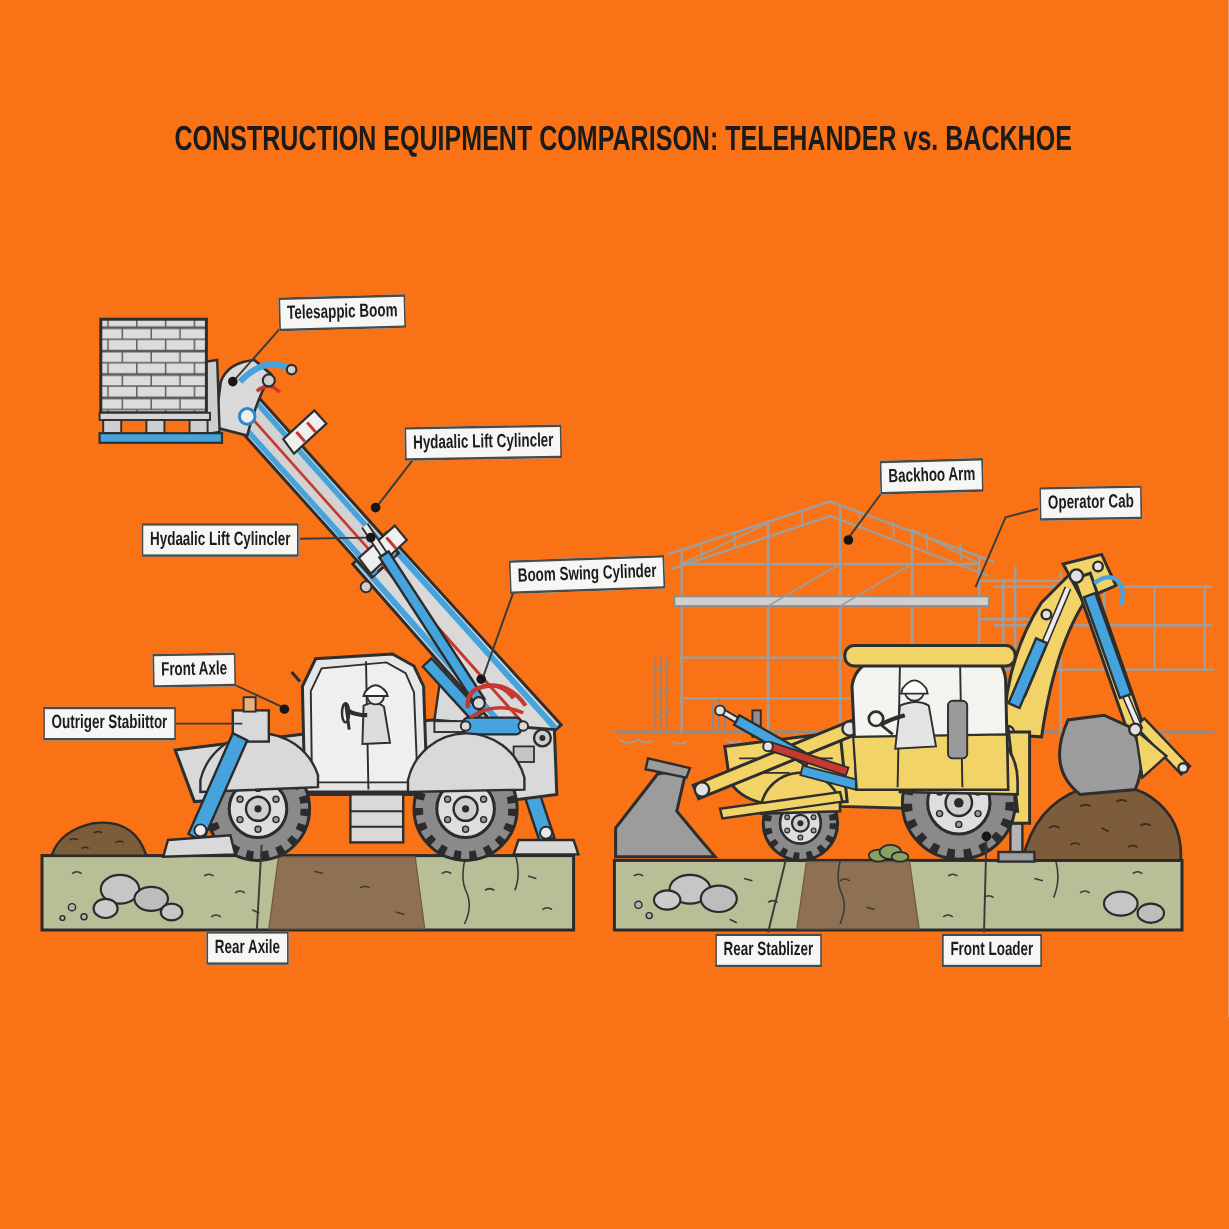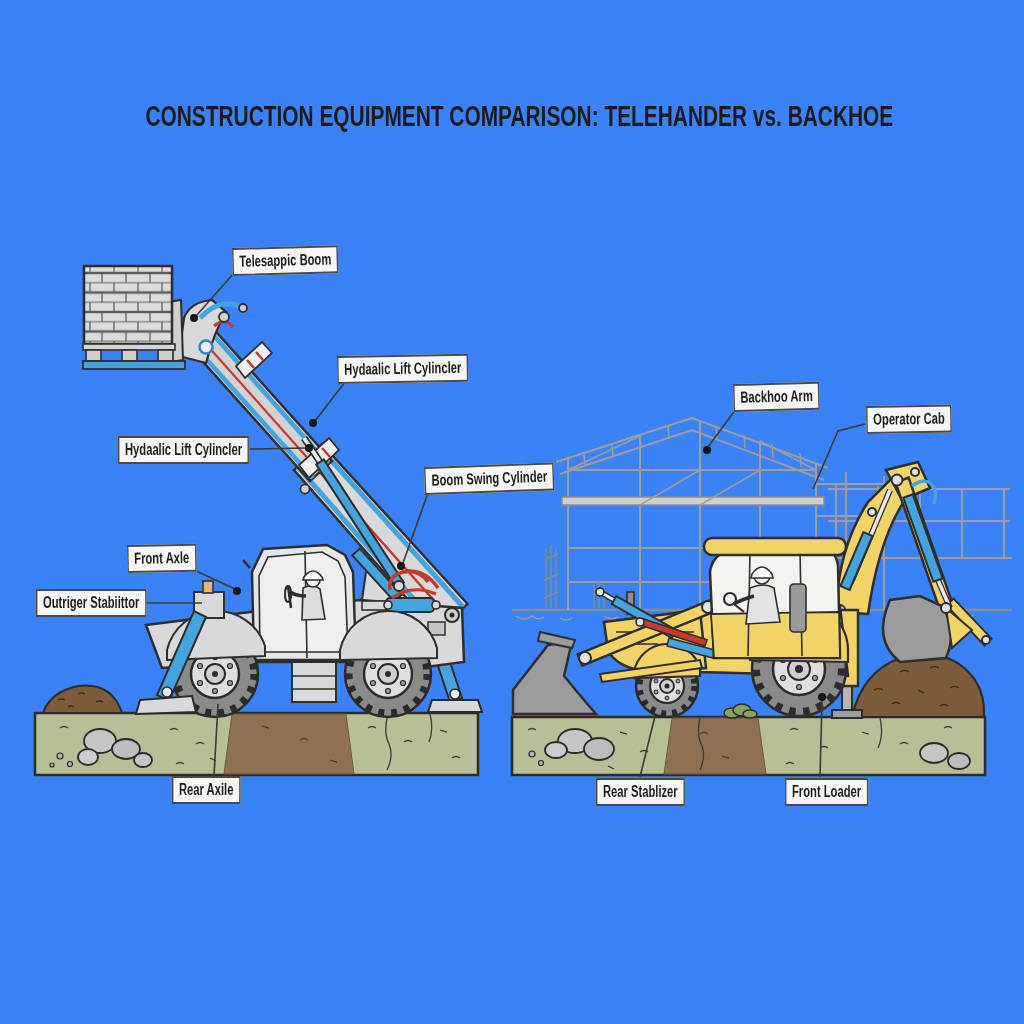--- a/index.html
+++ b/index.html
@@ -1,16 +1,16 @@
 <!DOCTYPE html>
 <html><head>
 <meta charset="utf-8">
 <style>
   html,body{margin:0;padding:0;background:#ececec;}
-  #canvas{position:relative;width:1024px;height:1024px;background:#3b82f6;overflow:hidden;
+  #canvas{position:relative;width:1024px;height:1024px;background:#f97316;overflow:hidden;
           font-family:"Liberation Sans",sans-serif;}
   .title-wrap{position:absolute;left:0;top:100px;width:1024px;text-align:center;}
   .title{display:inline-block;font-size:29px;font-weight:700;color:#1b1b1b;letter-spacing:0px;
          transform:scaleX(0.72);transform-origin:center;white-space:nowrap;}
   .lbl{position:absolute;background:#f6f6f4;border:2px solid #4a4a4a;color:#1c1c1c;
        font-size:16px;font-weight:700;line-height:20px;padding:2px 8px;white-space:nowrap;
        transform-origin:left top;}
   svg{position:absolute;left:0;top:0;}
 </style>
 </head>

